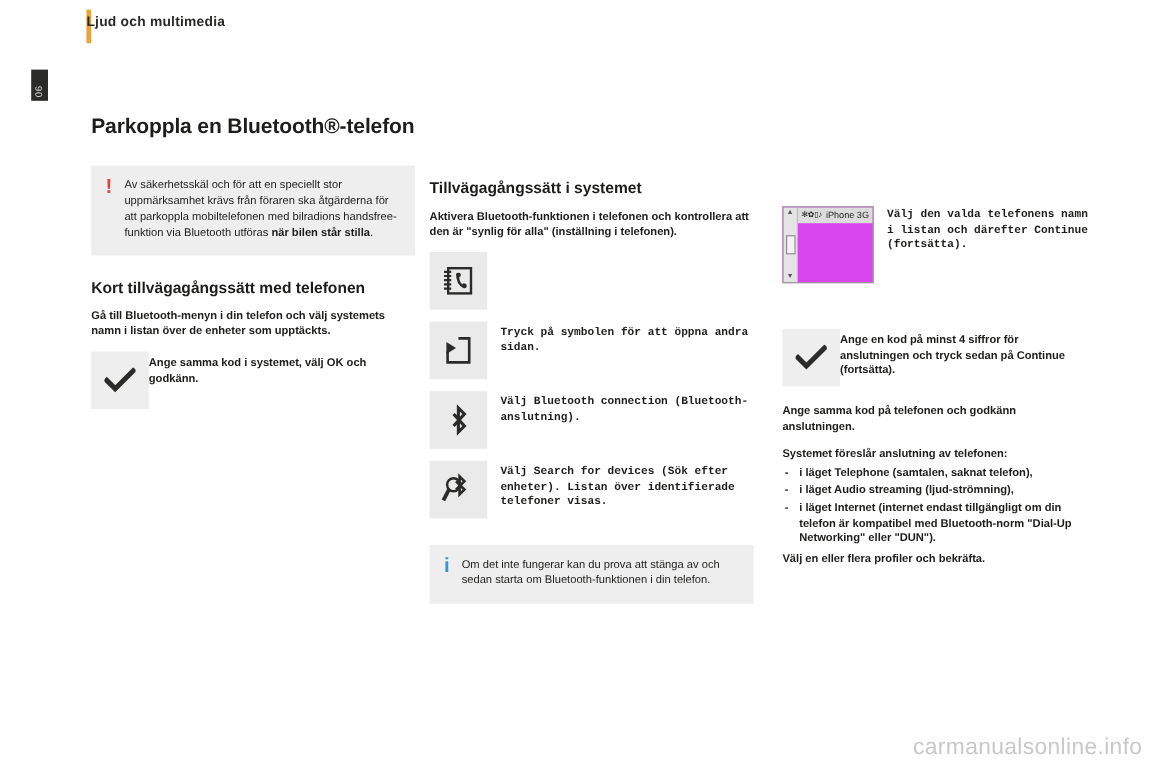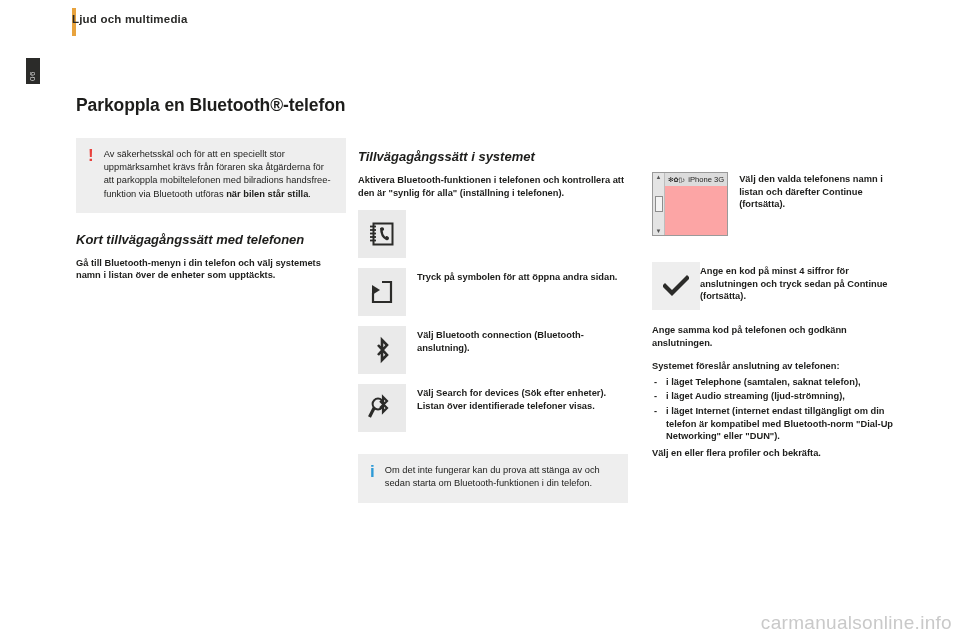--- a/index.html
+++ b/index.html
@@ -83,21 +83,20 @@
     color: #1d1d1b;
     letter-spacing: -0.1px;
   }
 
   h2.sect-title {
     font-size: 13px;
     line-height: 17px;
     font-weight: bold;
     margin: 0 0 9px 0;
     color: #1d1d1b;
-    font-style: italic;
   }
 
   p.body {
     font-size: 9.3px;
     line-height: 12.6px;
     margin: 0 0 11px 0;
     color: #1d1d1b;
   }
   p.body.bold { font-weight: bold; }
 
@@ -140,20 +139,21 @@
     display: flex;
     align-items: center;
     justify-content: center;
   }
   .step .step-txt {
     font-size: 9.3px;
     line-height: 12.6px;
     font-weight: bold;
     padding-top: 3px;
     color: #1d1d1b;
+    font-family: Liberation Mono, monospace;
   }
 
   
   .checkrow {
     display: flex;
     align-items: flex-start;
     margin-bottom: 14px;
   }
   .checkrow .chk-box {
     flex: 0 0 auto;
@@ -169,23 +169,23 @@
     line-height: 12.6px;
     font-weight: bold;
     padding-top: 3px;
   }
 
   
   .device-widget {
     width: 92px;
     height: 62px;
     border: 1px solid #9a9a9a;
-    background: #fca5a5;
-    display: flex;
-    margin-bottom: 16px;
+    background: #d946ef;
+    display: flex;
+    margin-bottom: 28px;
   }
   .device-widget .scrollcol {
     width: 11px;
     border-right: 1px solid #bdbdbd;
     background: #e4e4e4;
     display: flex;
     flex-direction: column;
     justify-content: space-between;
     align-items: center;
     padding: 1px 0;
@@ -265,20 +265,28 @@
     <div class="glyph">!</div>
     <div class="txt">
       <span>Av säkerhetsskäl och för att en speciellt stor uppmärksamhet krävs från föraren ska åtgärderna för att parkoppla mobiltelefonen med bilradions handsfree-funktion via Bluetooth utföras </span><b>när bilen står stilla</b><span>.</span>
     </div>
   </div>
 
   <h2 class="sect-title">Kort tillvägagångssätt med telefonen</h2>
 
   <p class="body bold">Gå till Bluetooth-menyn i din telefon och välj systemets namn i listan över de enheter som upptäckts.</p>
 
+  <div class="checkrow">
+    <div class="chk-box">
+      <svg width="26" height="22" viewBox="0 0 26 22" aria-hidden="true">
+        <path d="M2 11 L9 18 L24 3" stroke="#2b2b29" stroke-width="4.2" fill="none" stroke-linecap="square"></path>
+      </svg>
+    </div>
+    <div class="chk-txt">Ange samma kod i systemet, välj OK och godkänn.</div>
+  </div>
 
 </div>
 
 <div class="col col-2">
 
   <div style="height:53px"></div>
 
   <h2 class="sect-title">Tillvägagångssätt i systemet</h2>
 
   <p class="body bold">Aktivera Bluetooth-funktionen i telefonen och kontrollera att den är "synlig för alla" (inställning i telefonen).</p>

